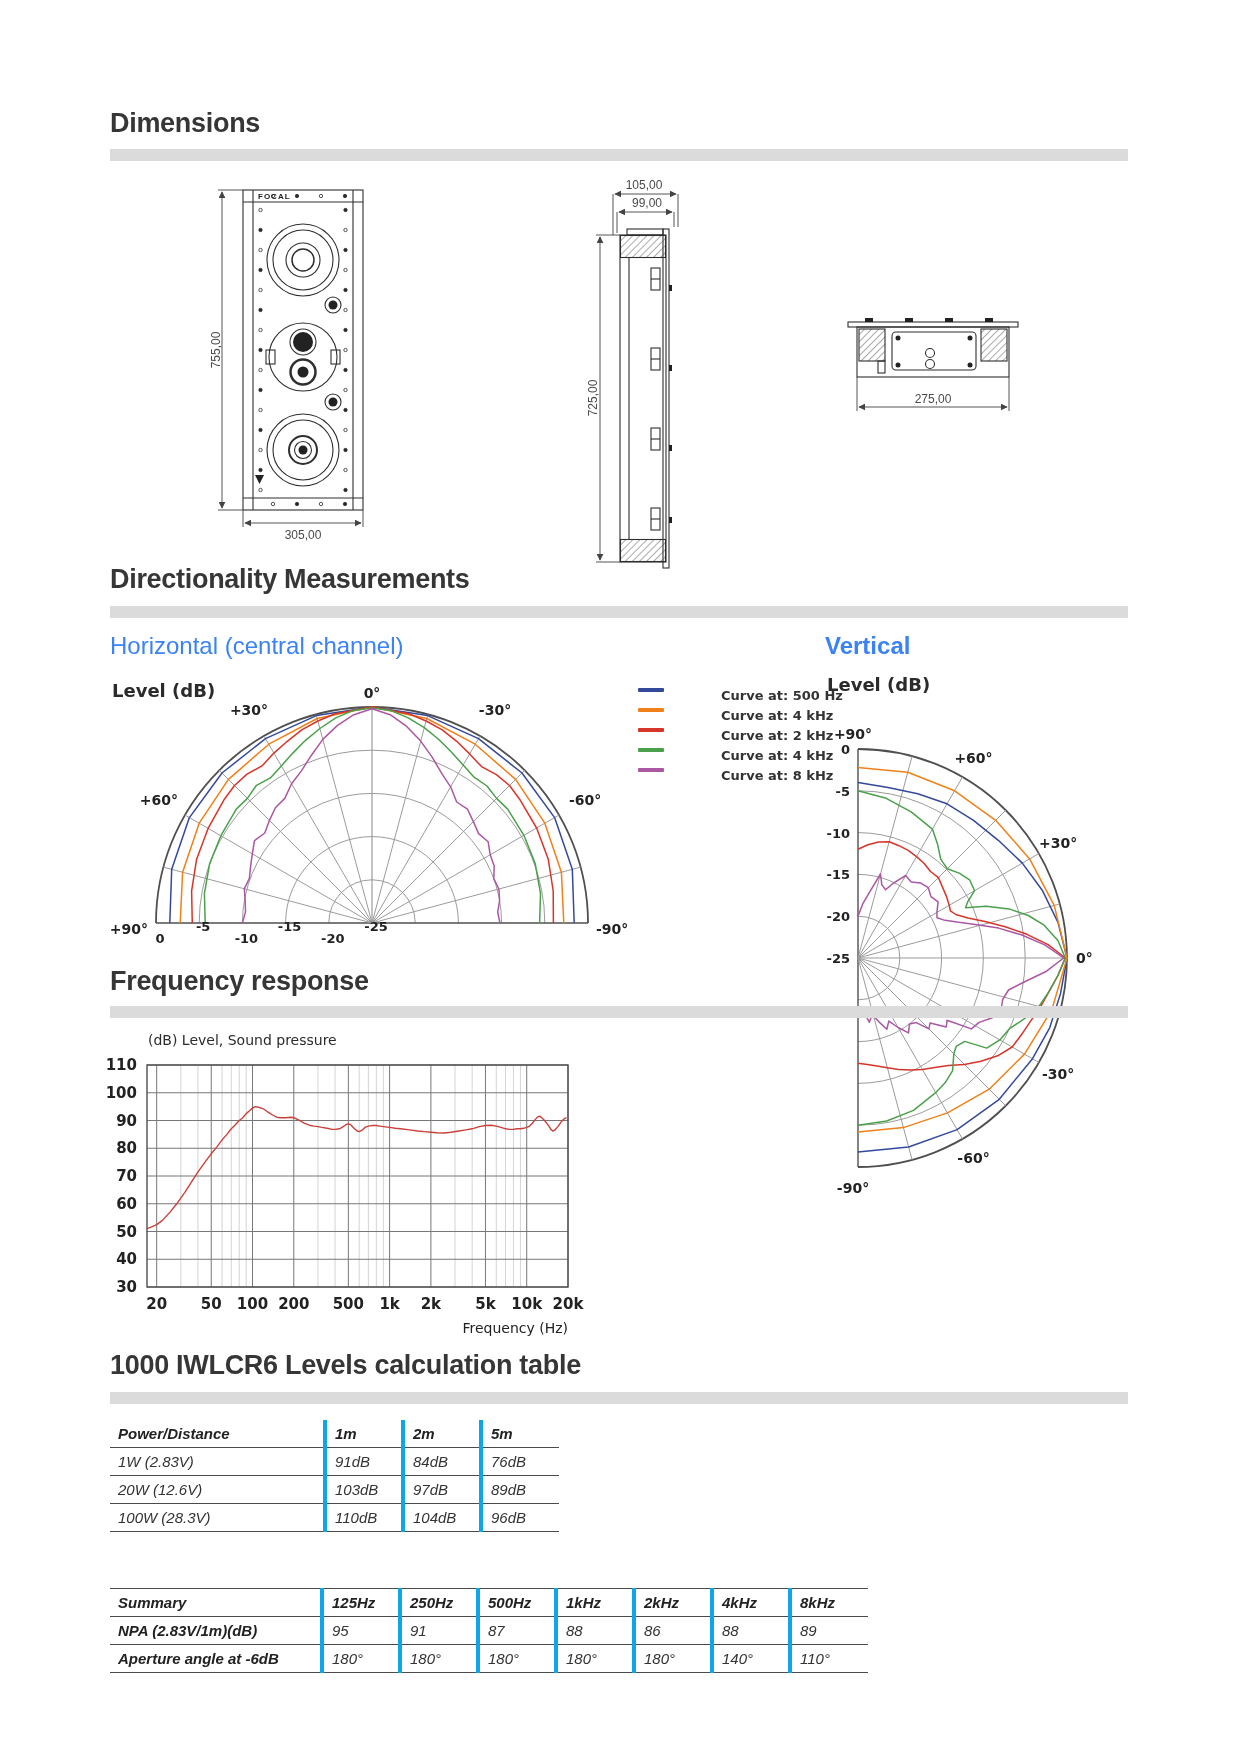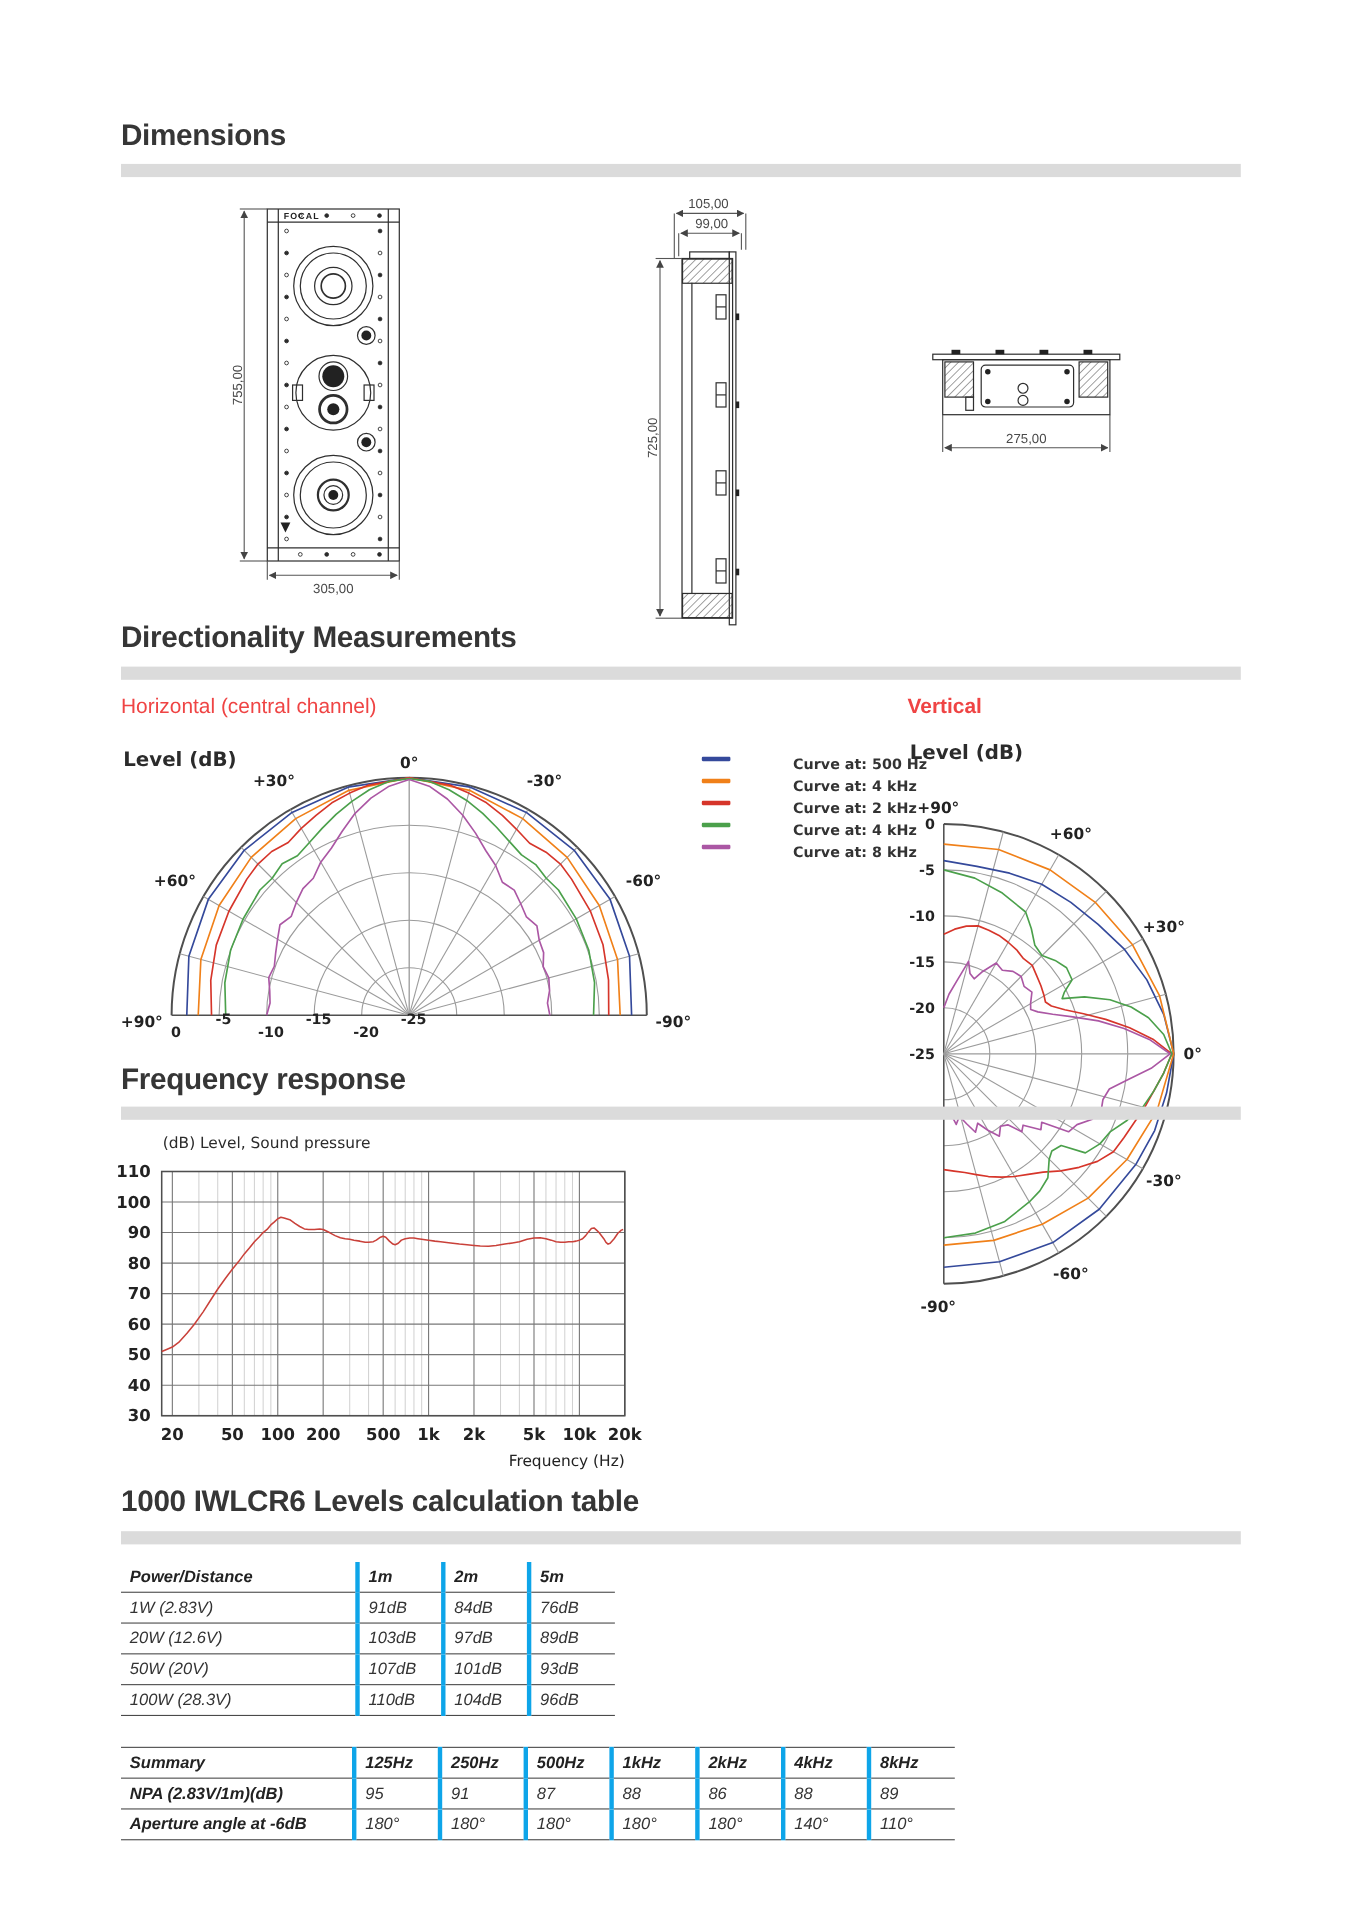--- a/index.html
+++ b/index.html
@@ -1,21 +1,21 @@
 <!DOCTYPE html>
 <html><head>
 <meta charset="utf-8">
 <style>
   html,body{margin:0;padding:0;}
   body{width:1240px;height:1754px;background:#ffffff;position:relative;overflow:hidden;
        font-family:"Liberation Sans",sans-serif;color:#2e2e2e;}
   .abs{position:absolute;}
   .sec-title{font-size:27px;font-weight:700;color:#363636;letter-spacing:-0.3px;}
   .sec-bar{width:1018px;height:12px;background:#dbdbdb;}
-  .sub-title{font-size:19px;font-weight:400;color:#ef4444;}
+  .sub-title{font-size:24px;font-weight:400;color:#3b82f6;}
   .axis-lab{font-size:18px;font-weight:600;color:#2b2b2b;font-family:"DejaVu Sans",sans-serif;}
   .axis-lab2{font-size:14px;font-weight:500;color:#2b2b2b;font-family:"DejaVu Sans",sans-serif;}
   svg{overflow:visible;}
   svg text{font-family:"DejaVu Sans",sans-serif;}
   .rt{font-size:13px;font-weight:700;fill:#222;}
   .at{font-size:14px;font-weight:700;fill:#222;}
   .ft{font-size:15px;font-weight:700;fill:#222;}
   .xl{font-size:14px;font-weight:400;fill:#222;}
   .dimtxt{font-size:12px;fill:#4a4a4a;font-family:"Liberation Sans",sans-serif;}
   .brand{font-size:8px;font-weight:700;fill:#222;letter-spacing:1px;font-family:"Liberation Sans",sans-serif;}
@@ -403,26 +403,20 @@
           <td>84dB</td>
           <td>76dB</td>
         </tr>
         <tr>
           <td>20W (12.6V)</td>
           <td>103dB</td>
           <td>97dB</td>
           <td>89dB</td>
         </tr>
         <tr>
-          <td>50W (20V)</td>
-          <td>107dB</td>
-          <td>101dB</td>
-          <td>93dB</td>
-        </tr>
-        <tr>
           <td>100W (28.3V)</td>
           <td>110dB</td>
           <td>104dB</td>
           <td>96dB</td>
         </tr>
       </tbody>
     </table>
   </div>
 <div class="abs" style="left:110px;top:1588px;" id="tbl-summary">
     <table class="datatbl topline">

